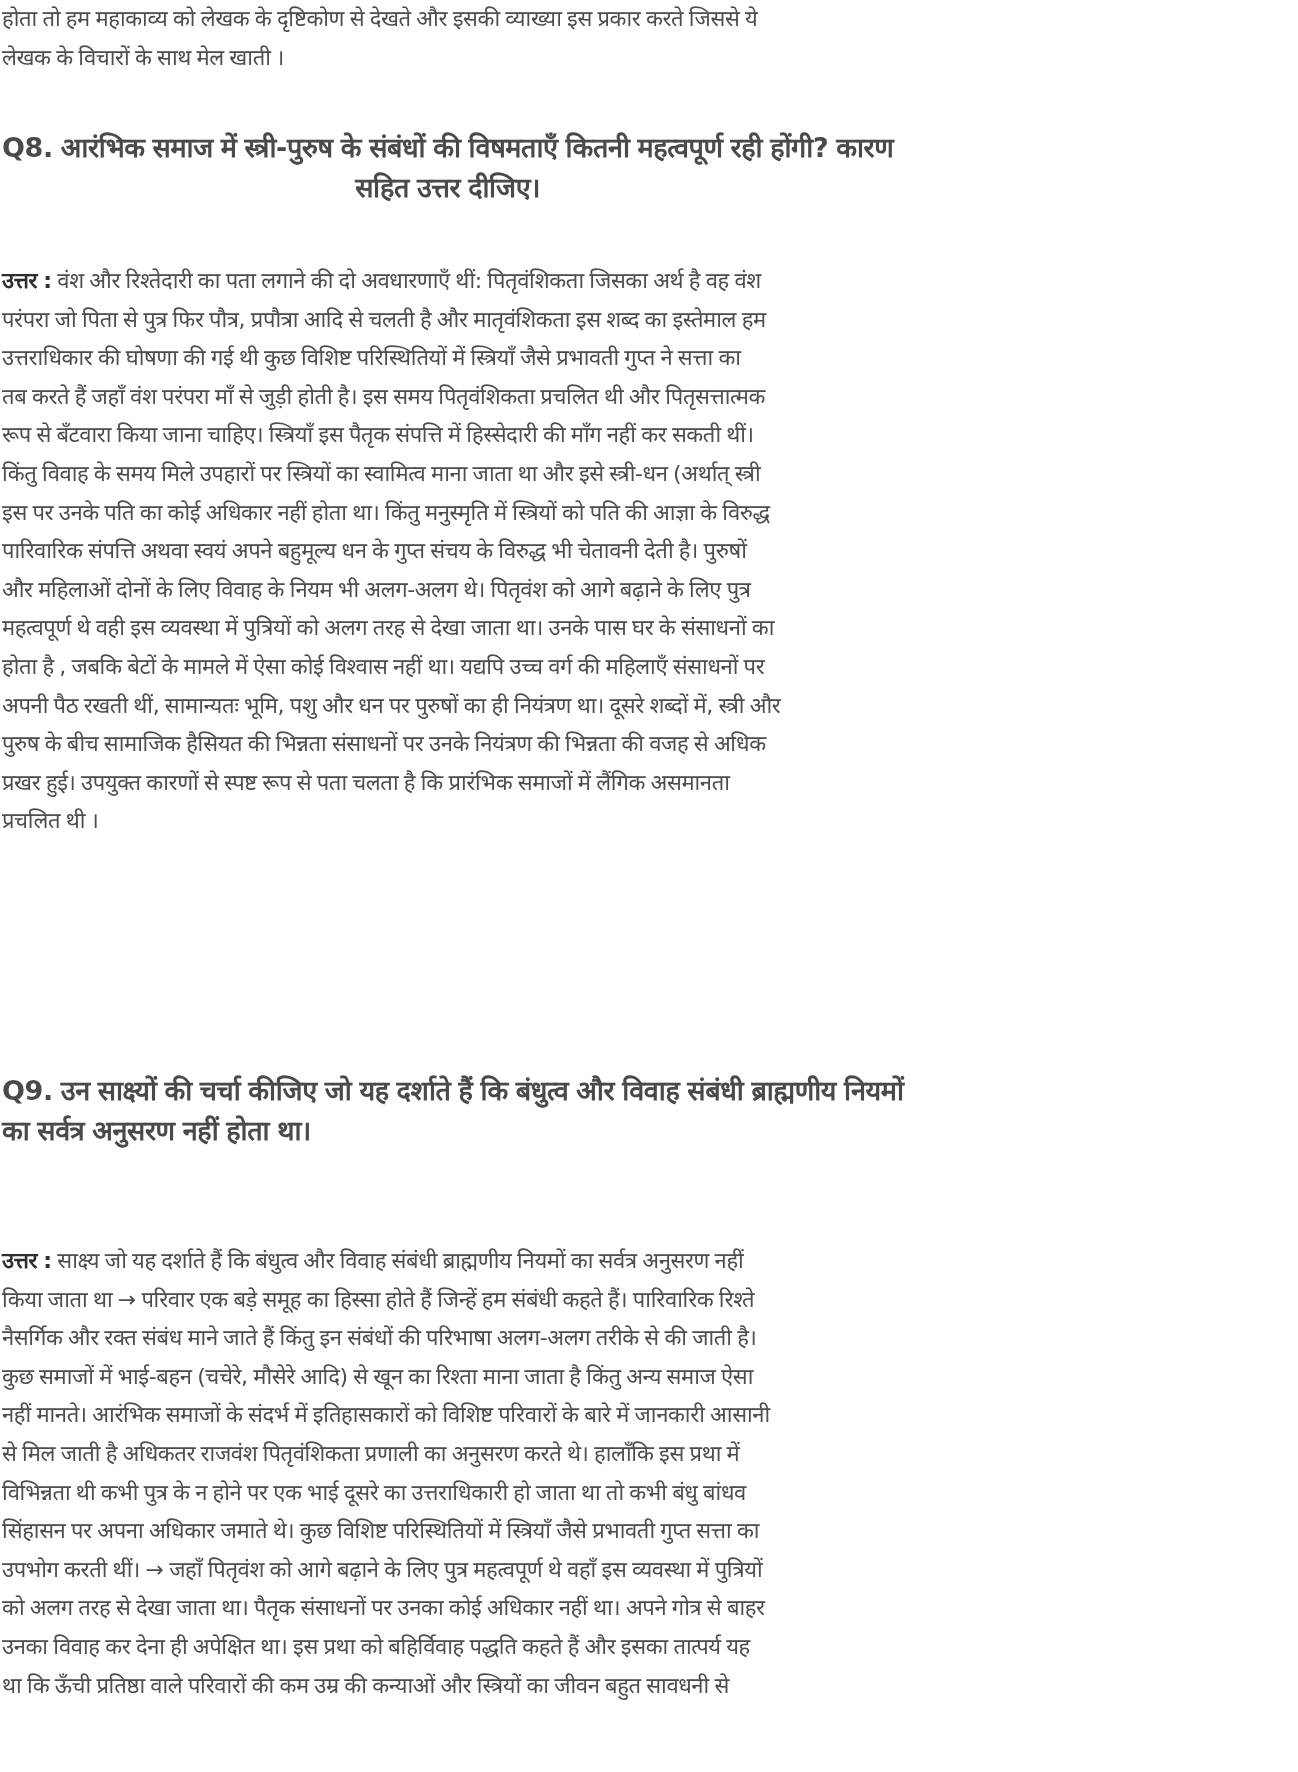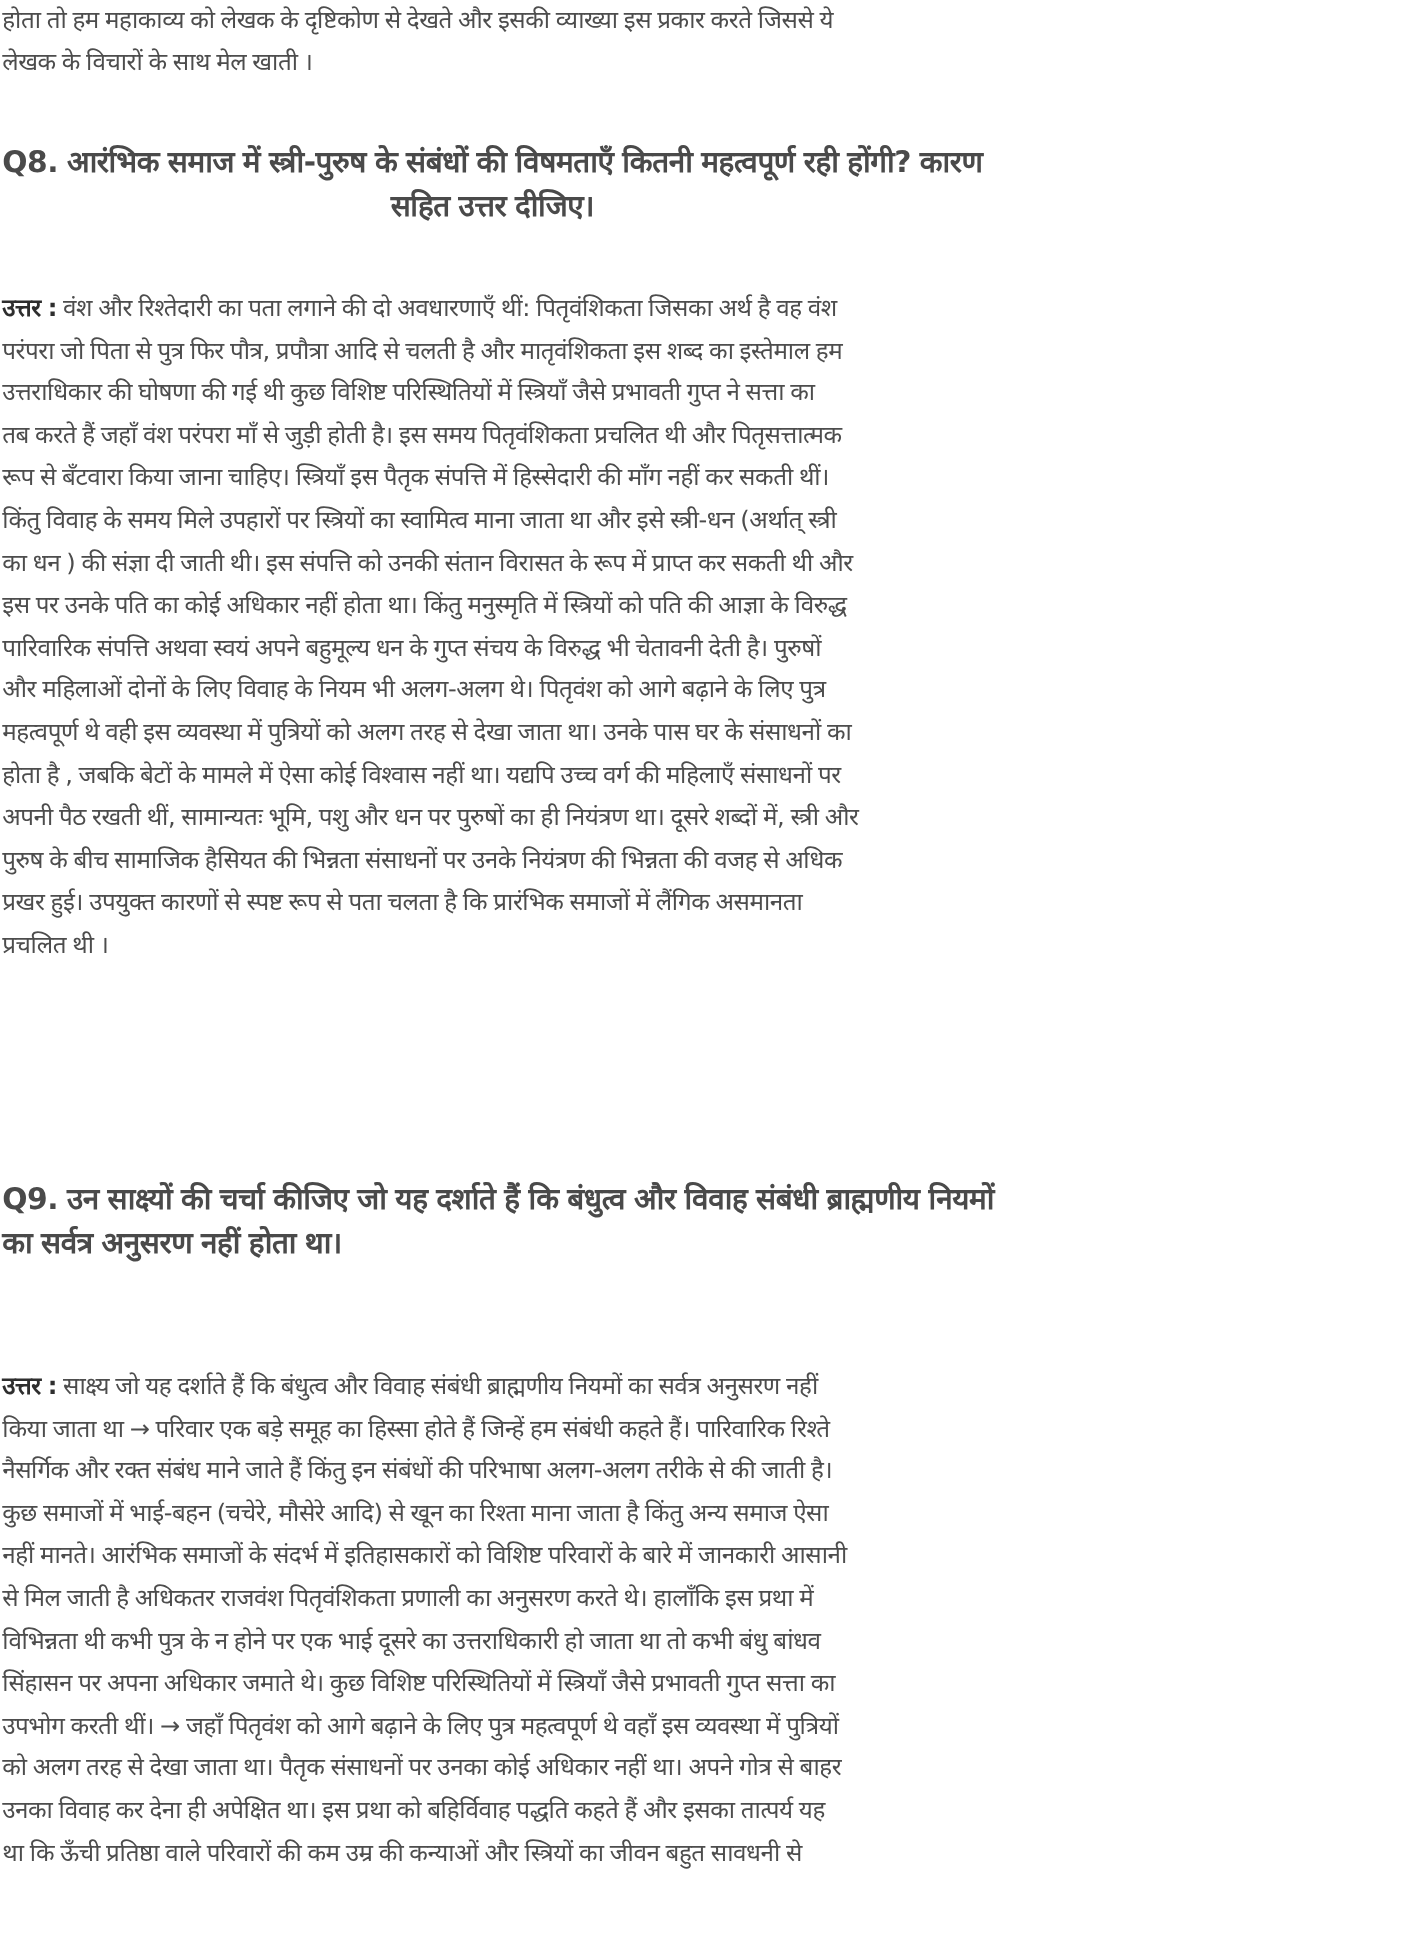--- a/index.html
+++ b/index.html
@@ -71,21 +71,20 @@
     <span class="line">सहित उत्तर दीजिए।</span>
   </h2>
 
   <p class="para block-a8">
     <span class="line"><span class="answer-label">उत्तर :</span><span> वंश और रिश्तेदारी का पता लगाने की दो अवधारणाएँ थीं: पितृवंशिकता जिसका अर्थ है वह वंश</span></span>
     <span class="line">परंपरा जो पिता से पुत्र फिर पौत्र, प्रपौत्रा आदि से चलती है और मातृवंशिकता इस शब्द का इस्तेमाल हम</span>
     <span class="line">उत्तराधिकार की घोषणा की गई थी कुछ विशिष्ट परिस्थितियों में स्त्रियाँ जैसे प्रभावती गुप्त ने सत्ता का</span>
     <span class="line">तब करते हैं जहाँ वंश परंपरा माँ से जुड़ी होती है। इस समय पितृवंशिकता प्रचलित थी और पितृसत्तात्मक</span>
     <span class="line">रूप से बँटवारा किया जाना चाहिए। स्त्रियाँ इस पैतृक संपत्ति में हिस्सेदारी की माँग नहीं कर सकती थीं।</span>
     <span class="line">किंतु विवाह के समय मिले उपहारों पर स्त्रियों का स्वामित्व माना जाता था और इसे स्त्री-धन (अर्थात् स्त्री</span>
-    <span class="line">का धन ) की संज्ञा दी जाती थी। इस संपत्ति को उनकी संतान विरासत के रूप में प्राप्त कर सकती थी और</span>
     <span class="line">इस पर उनके पति का कोई अधिकार नहीं होता था। किंतु मनुस्मृति में स्त्रियों को पति की आज्ञा के विरुद्ध</span>
     <span class="line">पारिवारिक संपत्ति अथवा स्वयं अपने बहुमूल्य धन के गुप्त संचय के विरुद्ध भी चेतावनी देती है। पुरुषों</span>
     <span class="line">और महिलाओं दोनों के लिए विवाह के नियम भी अलग-अलग थे। पितृवंश को आगे बढ़ाने के लिए पुत्र</span>
     <span class="line">महत्वपूर्ण थे वही इस व्यवस्था में पुत्रियों को अलग तरह से देखा जाता था। उनके पास घर के संसाधनों का</span>
     <span class="line">होता है , जबकि बेटों के मामले में ऐसा कोई विश्वास नहीं था। यद्यपि उच्च वर्ग की महिलाएँ संसाधनों पर</span>
     <span class="line">अपनी पैठ रखती थीं, सामान्यतः भूमि, पशु और धन पर पुरुषों का ही नियंत्रण था। दूसरे शब्दों में, स्त्री और</span>
     <span class="line">पुरुष के बीच सामाजिक हैसियत की भिन्नता संसाधनों पर उनके नियंत्रण की भिन्नता की वजह से अधिक</span>
     <span class="line">प्रखर हुई। उपयुक्त कारणों से स्पष्ट रूप से पता चलता है कि प्रारंभिक समाजों में लैंगिक असमानता</span>
     <span class="line">प्रचलित थी ।</span>
     <span class="line"></span>

